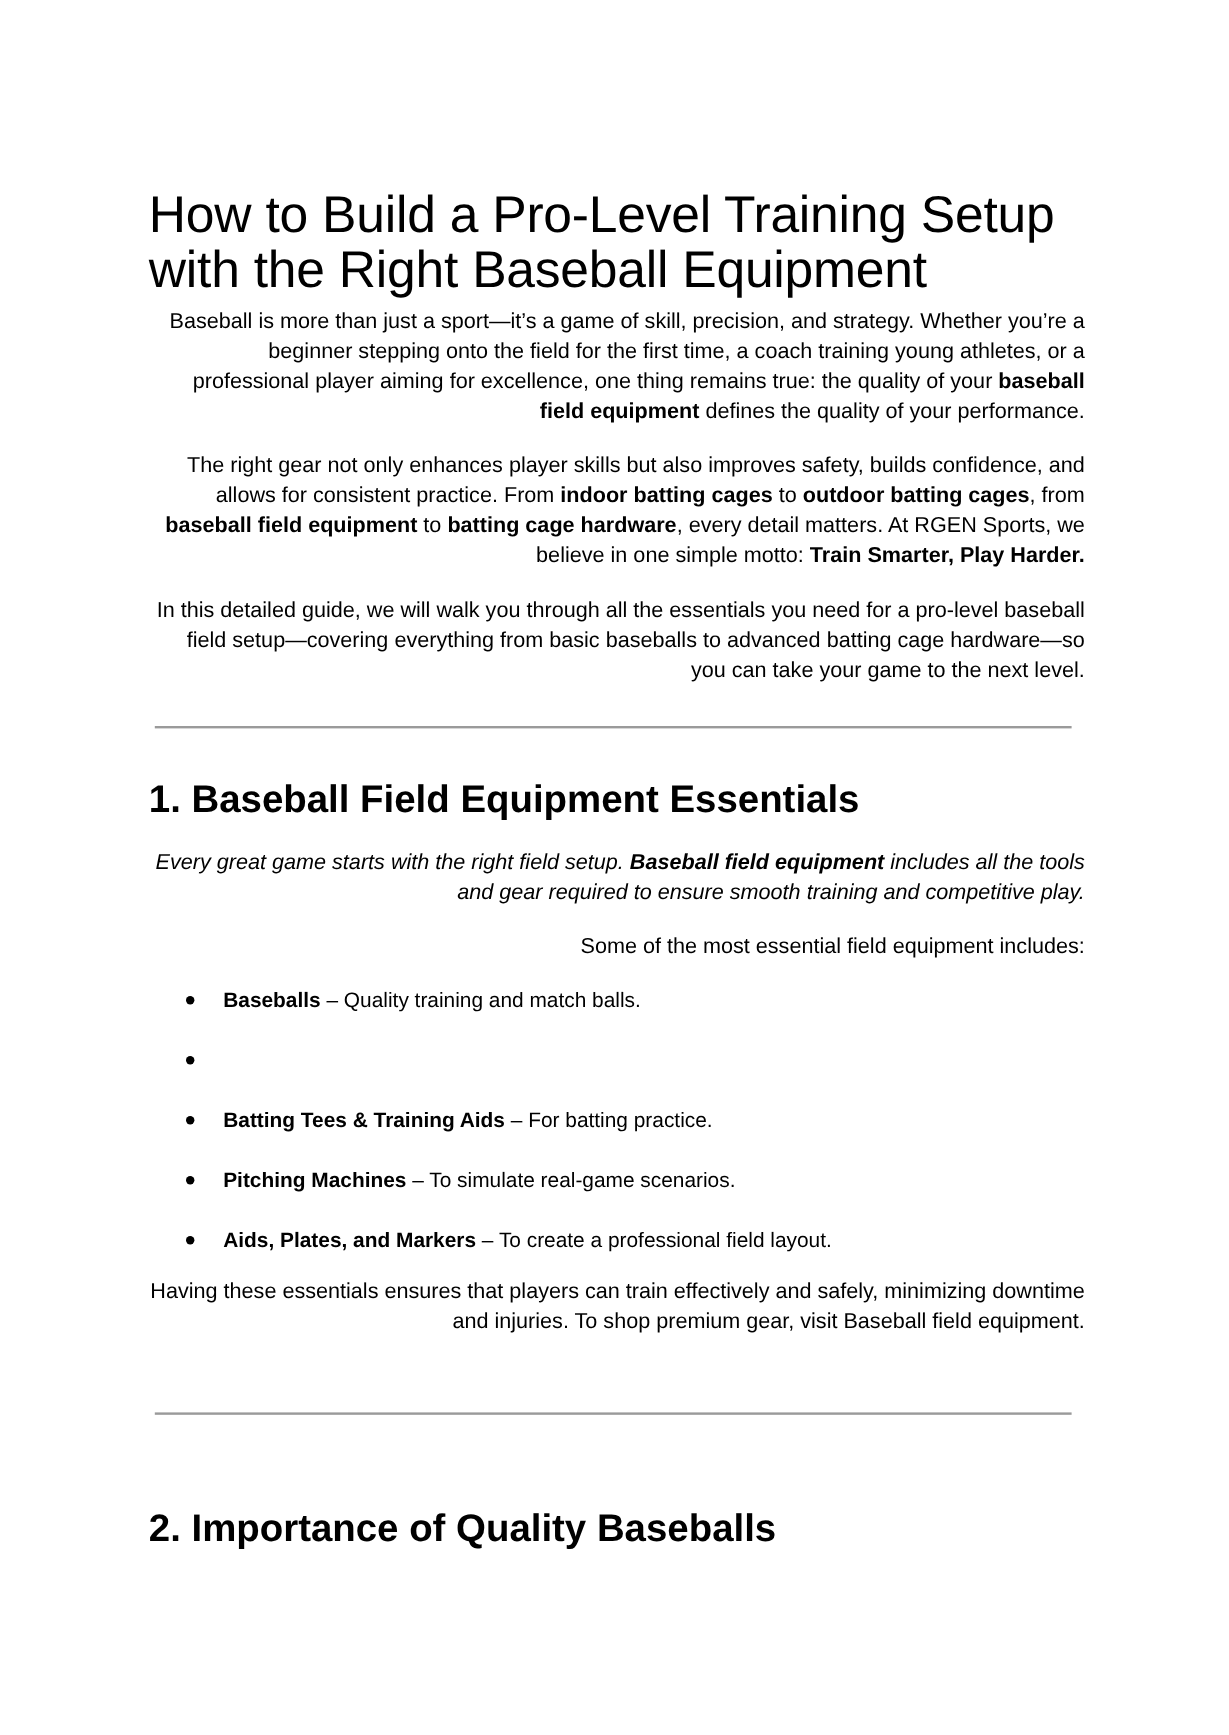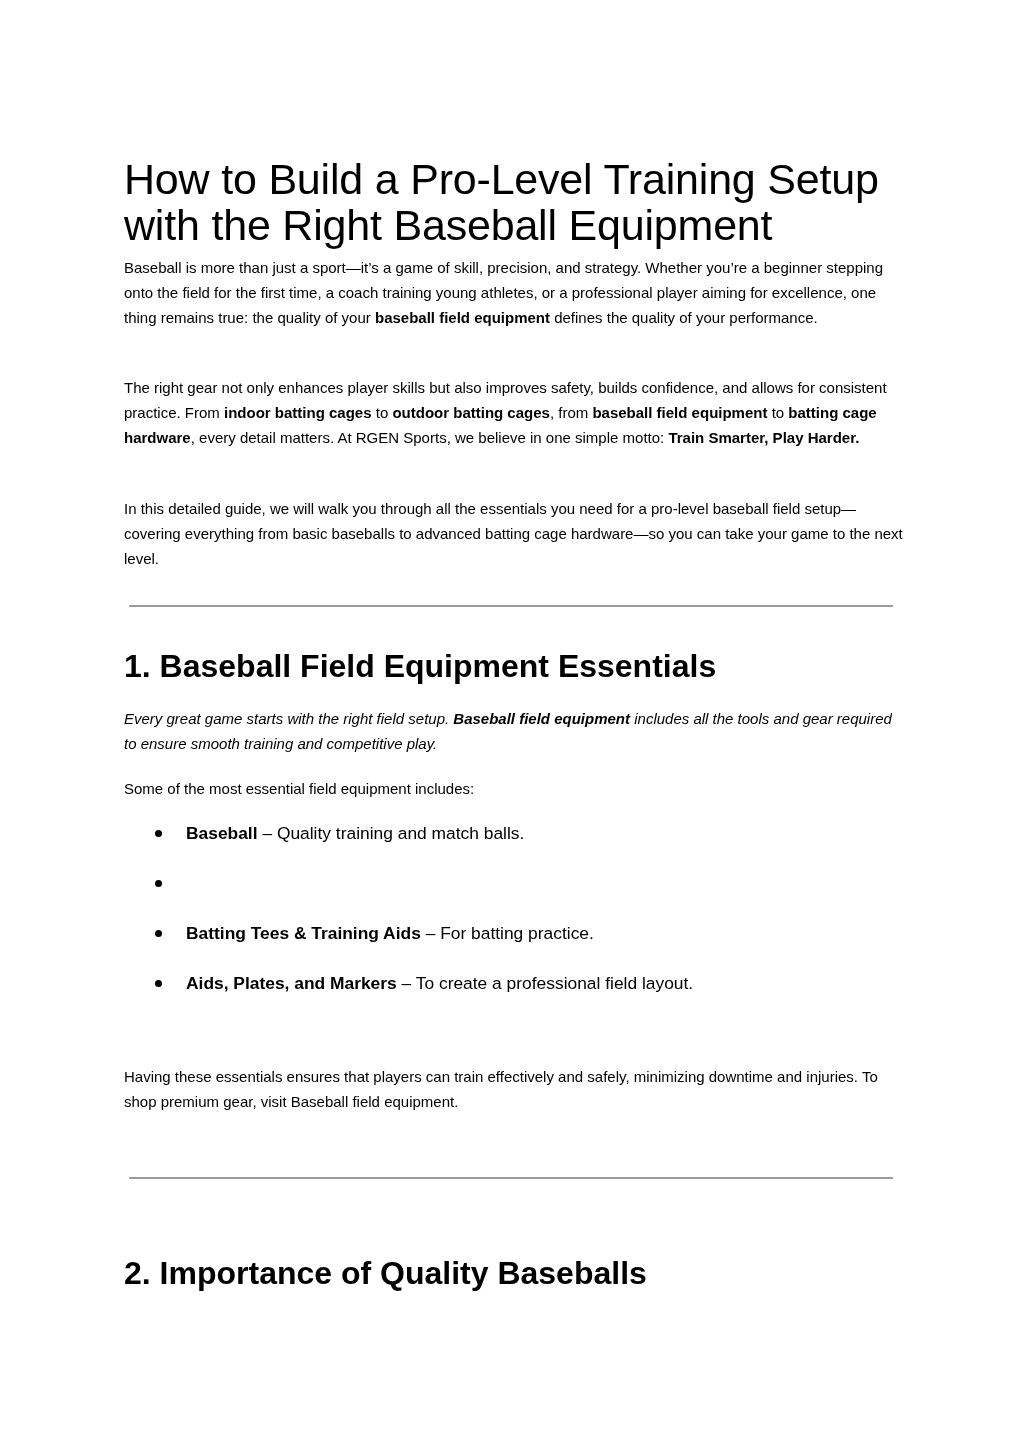--- a/index.html
+++ b/index.html
@@ -29,23 +29,24 @@
       font-size: 43px;
       line-height: 46px;
       font-weight: normal;
       margin: 0;
       letter-spacing: -0.2px;
     }
     .para {
       position: absolute;
       left: 0;
       width: 780px;
-      font-size: 15px;
+      font-size: 18px;
       line-height: 25px;
       margin: 0;
+      text-align: right;
     }
     .para b { font-weight: bold; }
     .divider {
       position: absolute;
       left: 5px;
       width: 764px;
       height: 0;
       border-top: 2px solid #9a9a9a;
     }
     .h2 {
@@ -101,28 +102,32 @@
   <div class="divider" style="top:605px;"></div>
 
   <h2 class="h2" style="top:649px;">1. Baseball Field Equipment Essentials</h2>
 
   <p class="para" style="top:706px;font-style:italic;"><span>Every great game starts with the right field setup. </span><b>Baseball field equipment</b><span> includes all the tools and gear required to ensure smooth training and competitive play.</span></p>
   <p class="para" style="top:776px;">Some of the most essential field equipment includes:</p>
 
   <ul class="bullets">
     <li class="bullet-item">
       <span class="bullet-dot"></span>
-      <span class="bullet-text"><b>Baseball</b><span> – Quality training and match balls.</span></span>
+      <span class="bullet-text"><b>Baseballs</b><span> – Quality training and match balls.</span></span>
     </li>
     <li class="bullet-item">
       <span class="bullet-dot"></span>
     </li>
     <li class="bullet-item">
       <span class="bullet-dot"></span>
       <span class="bullet-text"><b>Batting Tees &amp; Training Aids</b><span> – For batting practice.</span></span>
+    </li>
+    <li class="bullet-item">
+      <span class="bullet-dot"></span>
+      <span class="bullet-text"><b>Pitching Machines</b><span> – To simulate real-game scenarios.</span></span>
     </li>
     <li class="bullet-item">
       <span class="bullet-dot"></span>
       <span class="bullet-text"><b>Aids, Plates, and Markers</b><span> – To create a professional field layout.</span></span>
     </li>
   </ul>
 
   <p class="para" style="top:1064px;">Having these essentials ensures that players can train effectively and safely, minimizing downtime and injuries. To shop premium gear, visit Baseball field equipment.</p>
 
   <div class="divider" style="top:1177px;"></div>

